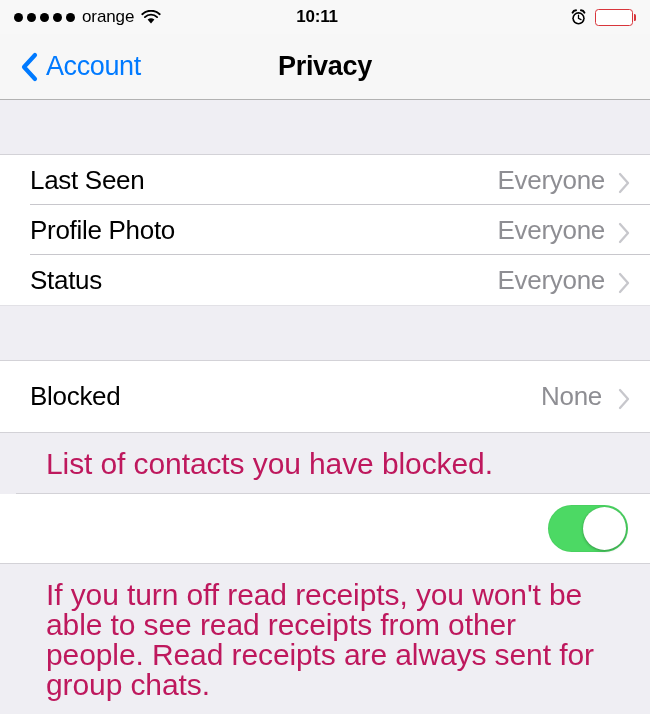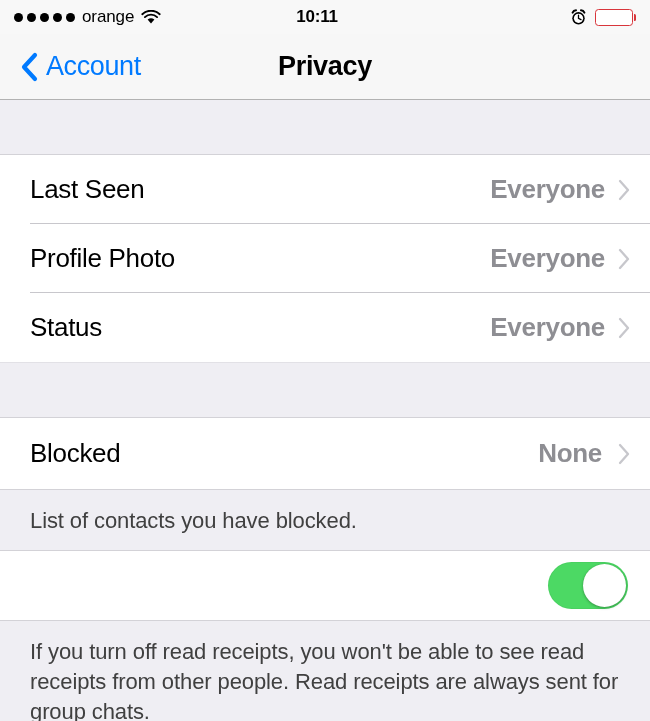--- a/index.html
+++ b/index.html
@@ -73,49 +73,50 @@
     background: #efeef3;
     border-top: 1px solid #e2e1e6;
     border-bottom: 1px solid #d3d2d7;
   }
   .spacer.top { height: 55px; border-top: none; }
   .spacer.mid { height: 56px; }
 
   .group { background: #ffffff; }
 
   .row {
-    height: 69px;
+    height: 50px;
     background: #fff;
     display: flex; align-items: center;
     padding-left: 30px; padding-right: 18px;
     position: relative;
     cursor: pointer;
   }
   .row .sep-inset {
     position: absolute; left: 30px; right: 0; bottom: 0; height: 1px;
     background: #c8c7cc;
   }
   .row-label {
     font-size: 26px; color: #000; letter-spacing: -0.3px;
   }
   .row-right {
-    margin-left: auto; display: flex; align-items: center; gap: 12px; font-weight: bold;
+    margin-left: auto; display: flex; align-items: flex-end; gap: 12px;
   }
   .row-value { font-size: 26px; color: #8e8e93; letter-spacing: -0.3px; }
   .disclosure { width: 15px; height: 26px; display: block; }
 
   .row.blocked { height: 72px; border-bottom: 1px solid #d3d2d7; }
   .row.blocked .row-right { gap: 15px; }
 
   .footer {
     background: #efeef3;
     padding: 16px 30px 14px 30px;
-    font-size: 22px; line-height: 30px; color: #404040;
+    font-size: 30px; line-height: 30px; color: #be185d;
     letter-spacing: -0.1px;
     border-bottom: 1px solid #d3d2d7;
+    margin-left: 16px;
   }
   .footer.last { border-bottom: none; }
 
   .row.toggle-row { height: 70px; border-bottom: 1px solid #d3d2d7; padding-right: 22px; }
 
   .switch {
     width: 80px; height: 47px; border-radius: 24px;
     background: #4cd964;
     position: relative; cursor: pointer;
     box-shadow: inset 0 0 0 1px rgba(0,0,0,0.04);

